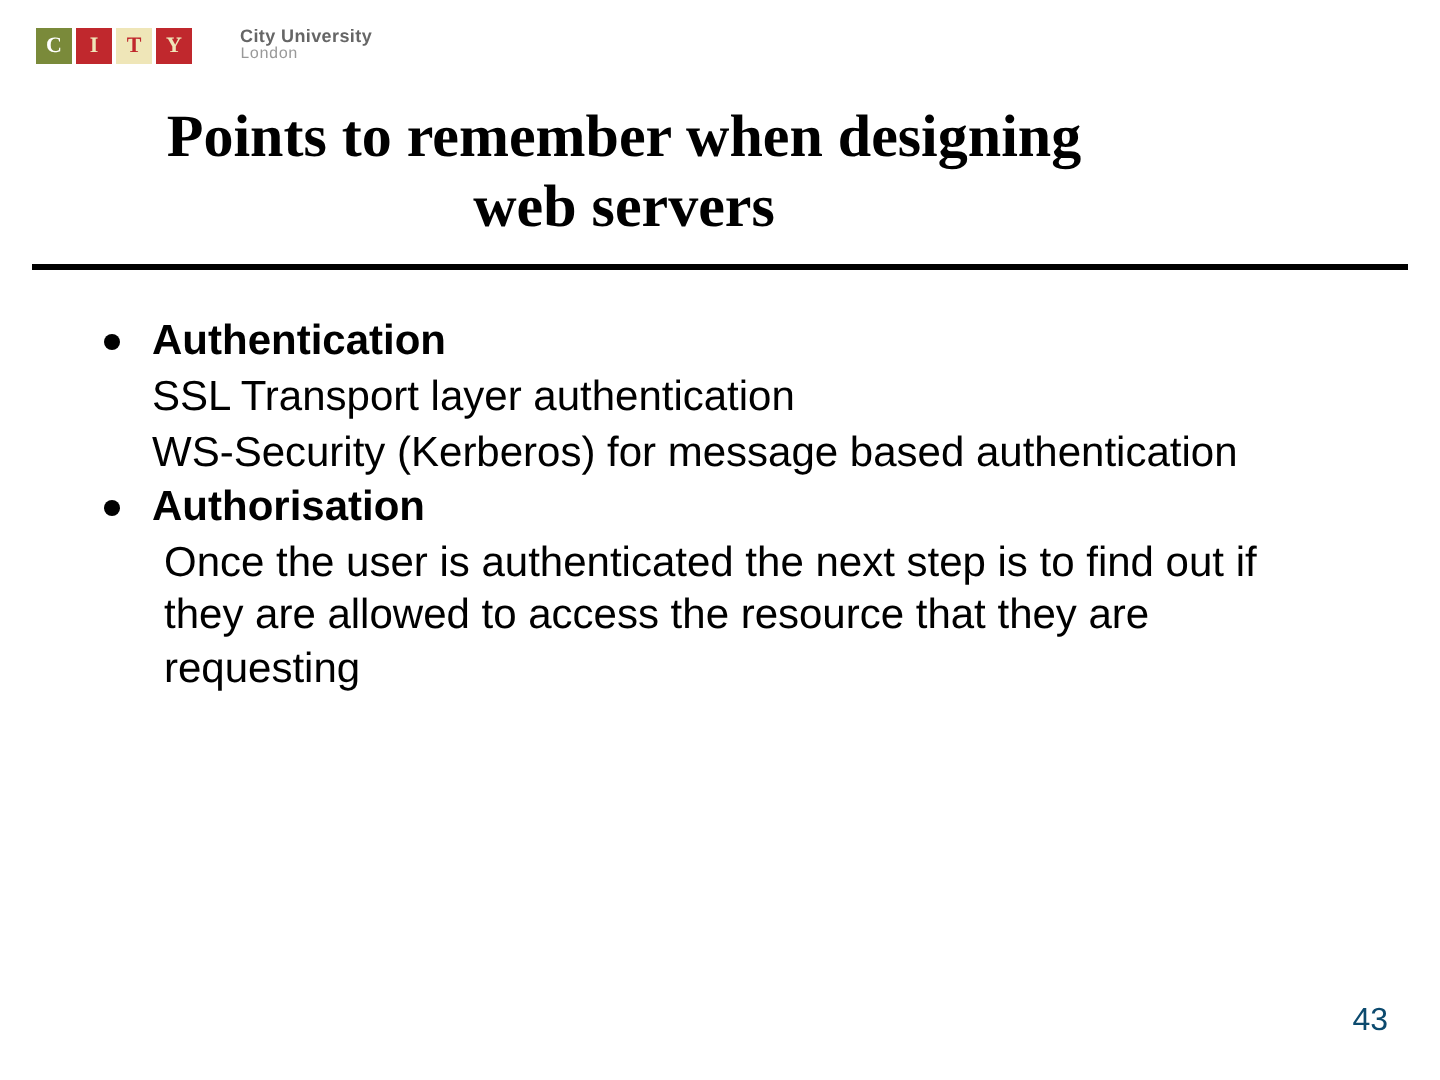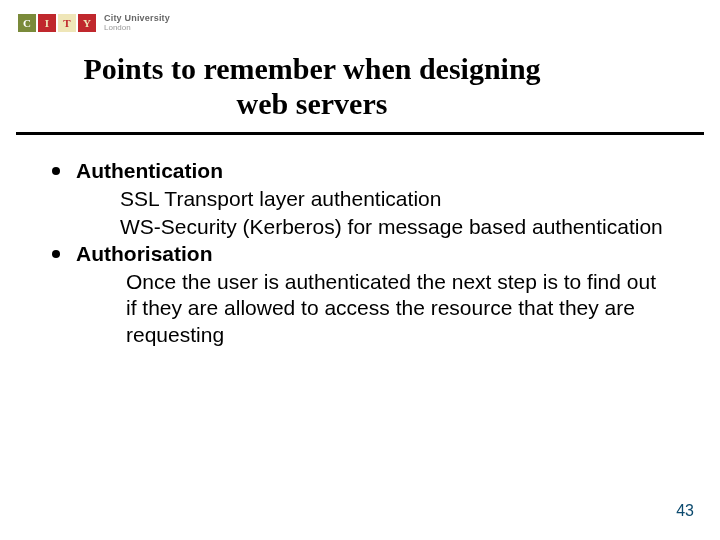--- a/index.html
+++ b/index.html
@@ -5,31 +5,31 @@
   * { margin: 0; padding: 0; box-sizing: border-box; }
   html, body { width: 720px; height: 540px; background: #fff; font-family: Verdana, Geneva, sans-serif; color: #000; }
   .slide { position: relative; width: 720px; height: 540px; padding: 0; }
   .logo { position: absolute; top: 14px; left: 18px; display: flex; align-items: center; gap: 6px; }
   .logo-boxes { display: flex; gap: 2px; }
   .logo-box { width: 18px; height: 18px; display: flex; align-items: center; justify-content: center; font-size: 11px; font-weight: bold; color: #fff; font-family: Georgia, serif; }
   .lb-c { background: #7a8a3a; }
   .lb-i { background: #c0282d; color: #efe6b8; }
   .lb-t { background: #efe6b8; color: #c0282d; }
   .lb-y { background: #c0282d; color: #efe6b8; }
-  .logo-text { display: flex; flex-direction: column; line-height: 1; margin-left: 2px; }
+  .logo-text { display: flex; flex-direction: column; line-height: 1; margin-left: 18px; }
   .logo-text .line1 { font-size: 9px; color: #666; font-weight: bold; letter-spacing: 0.2px; }
-  .logo-text .line2 { font-size: 8px; color: #999; margin-top: 1px; }
+  .logo-text .line2 { font-size: 8px; color: #999; margin-top: 1px; font-family: Liberation Mono, monospace; }
   .title { position: absolute; top: 52px; left: 0; width: 624px; text-align: center; font-family: "Times New Roman", Times, serif; font-weight: bold; font-size: 30px; line-height: 1.15; padding: 0 80px; }
   .rule { position: absolute; top: 132px; left: 16px; width: 688px; height: 0; border-top: 3px solid #000; }
   .content { position: absolute; top: 158px; left: 52px; width: 620px; font-size: 21px; line-height: 1.28; }
   .content ul { list-style: none; }
   .content li { position: relative; padding-left: 24px; margin-bottom: 0; }
   .content li .bullet-dot { position: absolute; left: 0; top: 0.45em; width: 8px; height: 8px; background: #000; border-radius: 50%; }
   .content li .bullet-head { font-weight: bold; }
-  .content li .sub { display: block; padding-left: 0; margin-top: 1px; margin-left: 44px; }
+  .content li .sub { display: block; padding-left: 0; margin-top: 1px; }
   .content li .sub.indent { padding-left: 6px; }
   .pagenum { position: absolute; right: 26px; bottom: 20px; font-size: 16px; color: #0c4a6e; font-family: Verdana, Geneva, sans-serif; }
 </style>
 </head>
 <body>
 
 <div class="slide">
 
   <div class="logo">
     <div class="logo-boxes">

